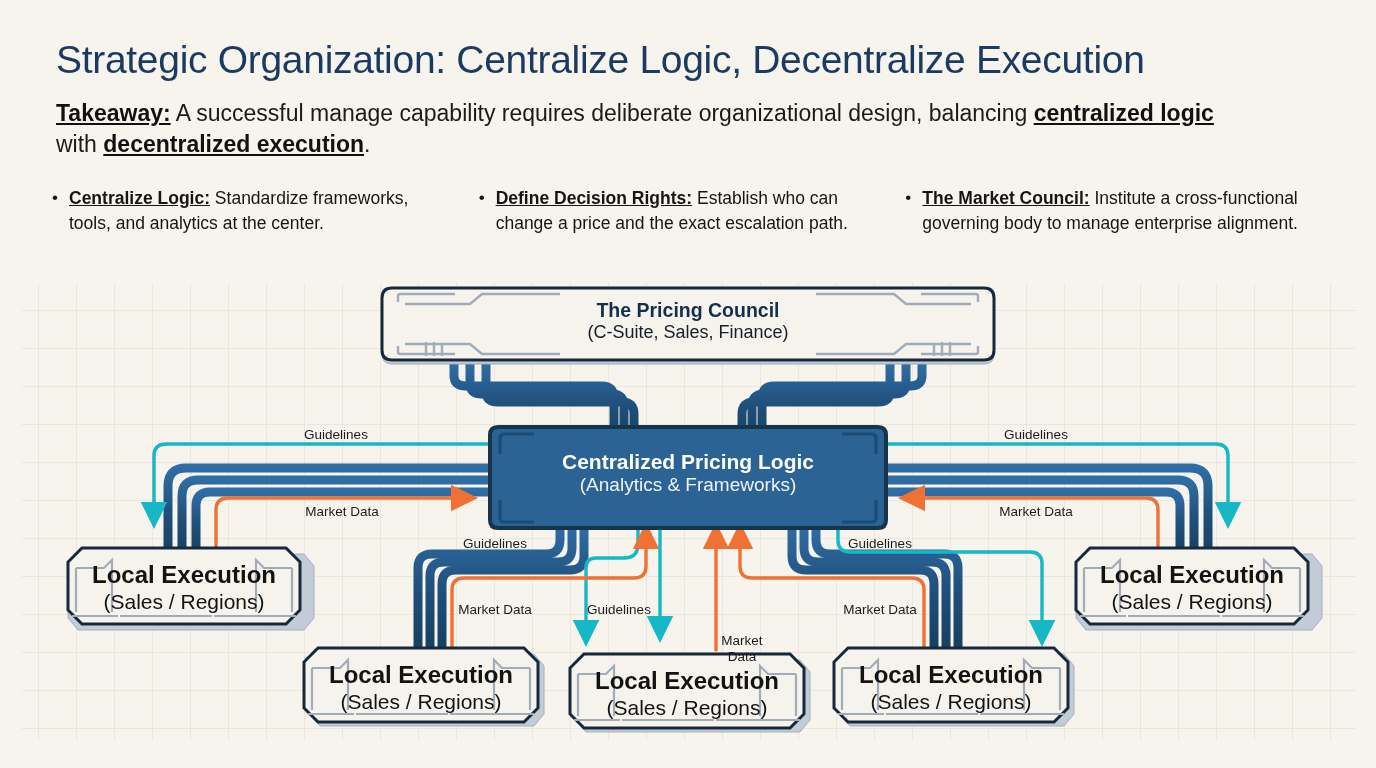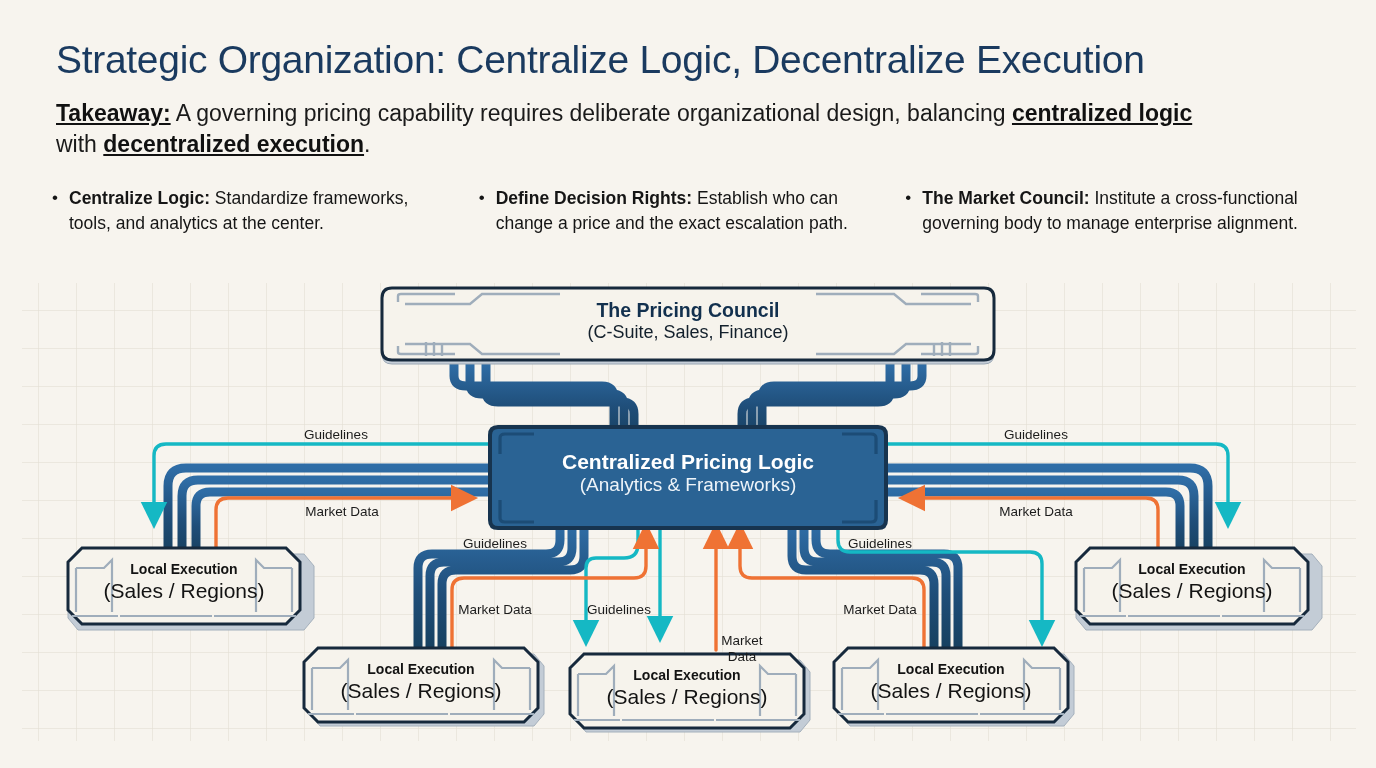--- a/index.html
+++ b/index.html
@@ -28,33 +28,33 @@
   
   .bullets{
     position:absolute;left:52px;top:186px;width:1280px;
     display:flex;gap:0px;
   }
   .bullet-col{width:434px;box-sizing:border-box;padding-right:32px;}
   .bullet{
     display:flex;font-size:17.5px;line-height:1.42;color:#151515;
   }
   .bullet .dot{width:17px;flex:0 0 17px;font-size:17px;line-height:1.42;}
-  .bullet .btext b{font-weight:bold;}
+  .bullet .btext b{font-weight:bold;text-decoration:underline;}
 
   
   #canvas{
     position:absolute;left:0;top:272px;width:1376px;height:496px;
   }
   #canvas svg{display:block;}
 
   .node-label{
     position:absolute;text-align:center;pointer-events:none;
     font-family:"Liberation Sans","DejaVu Sans",sans-serif;
   }
-  .node-label .l1{font-size:14px;font-weight:bold;display:block;line-height:1.12;}
+  .node-label .l1{font-size:24px;font-weight:bold;display:block;line-height:1.12;}
   .node-label .l2{font-size:21px;display:block;line-height:1.2;}
 
   .lbl-dark .l1,.lbl-dark .l2{color:#131313;}
   .lbl-light .l1{color:#ffffff;font-size:21px;}
   .lbl-light .l2{color:#eef4f9;font-size:19px;}
 
   .council .l1{font-size:19.5px;color:#12304e;}
   .council .l2{font-size:18px;color:#13202c;}
 
   .edge-label{
@@ -64,21 +64,21 @@
   }
 </style>
 </head>
 <body>
 
 <div id="root">
 
   <div class="page-title">Strategic Organization: Centralize Logic, Decentralize Execution</div>
 
   <div class="takeaway">
-    <b>Takeaway:</b><span> A governing pricing capability requires deliberate organizational design, balancing </span><b>centralized logic</b><span> with </span><b>decentralized execution</b><span>.</span>
+    <b>Takeaway:</b><span> A successful manage capability requires deliberate organizational design, balancing </span><b>centralized logic</b><span> with </span><b>decentralized execution</b><span>.</span>
   </div>
 
   <div class="bullets">
     <div class="bullet-col">
       <div class="bullet">
         <span class="dot">•</span>
         <span class="btext"><b>Centralize Logic:</b><span> Standardize frameworks, tools, and analytics at the center.</span></span>
       </div>
     </div>
     <div class="bullet-col">

